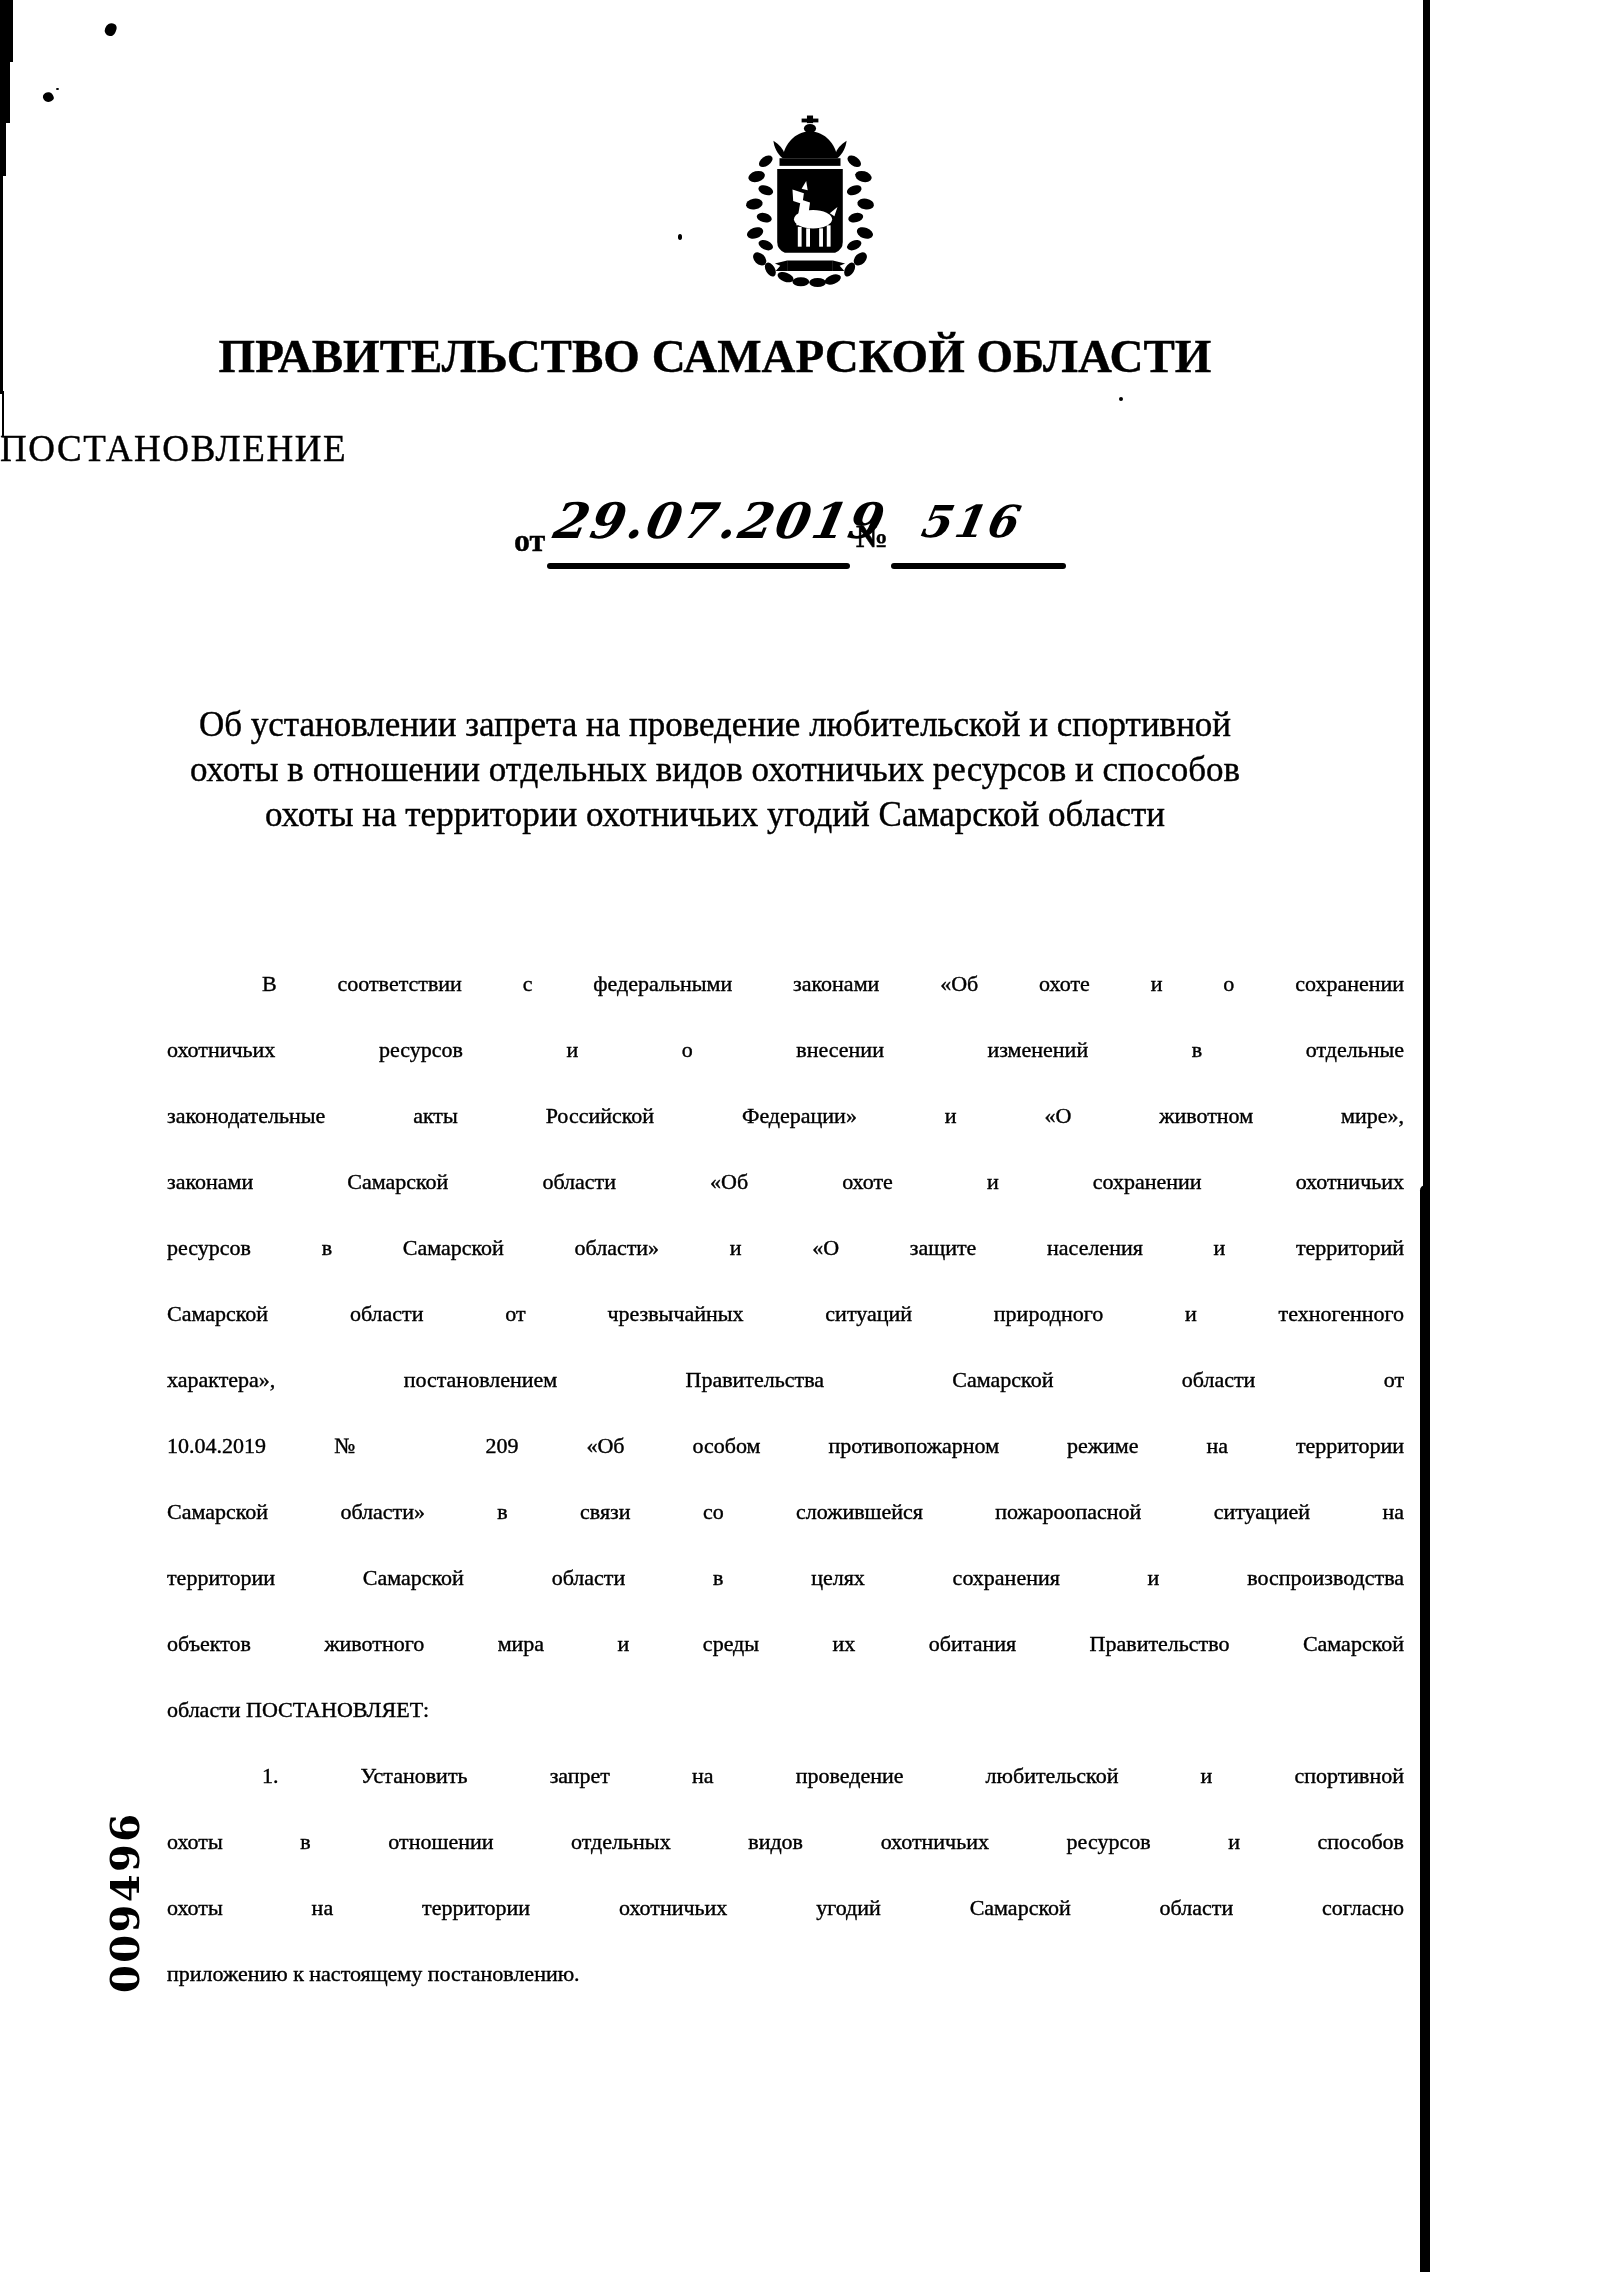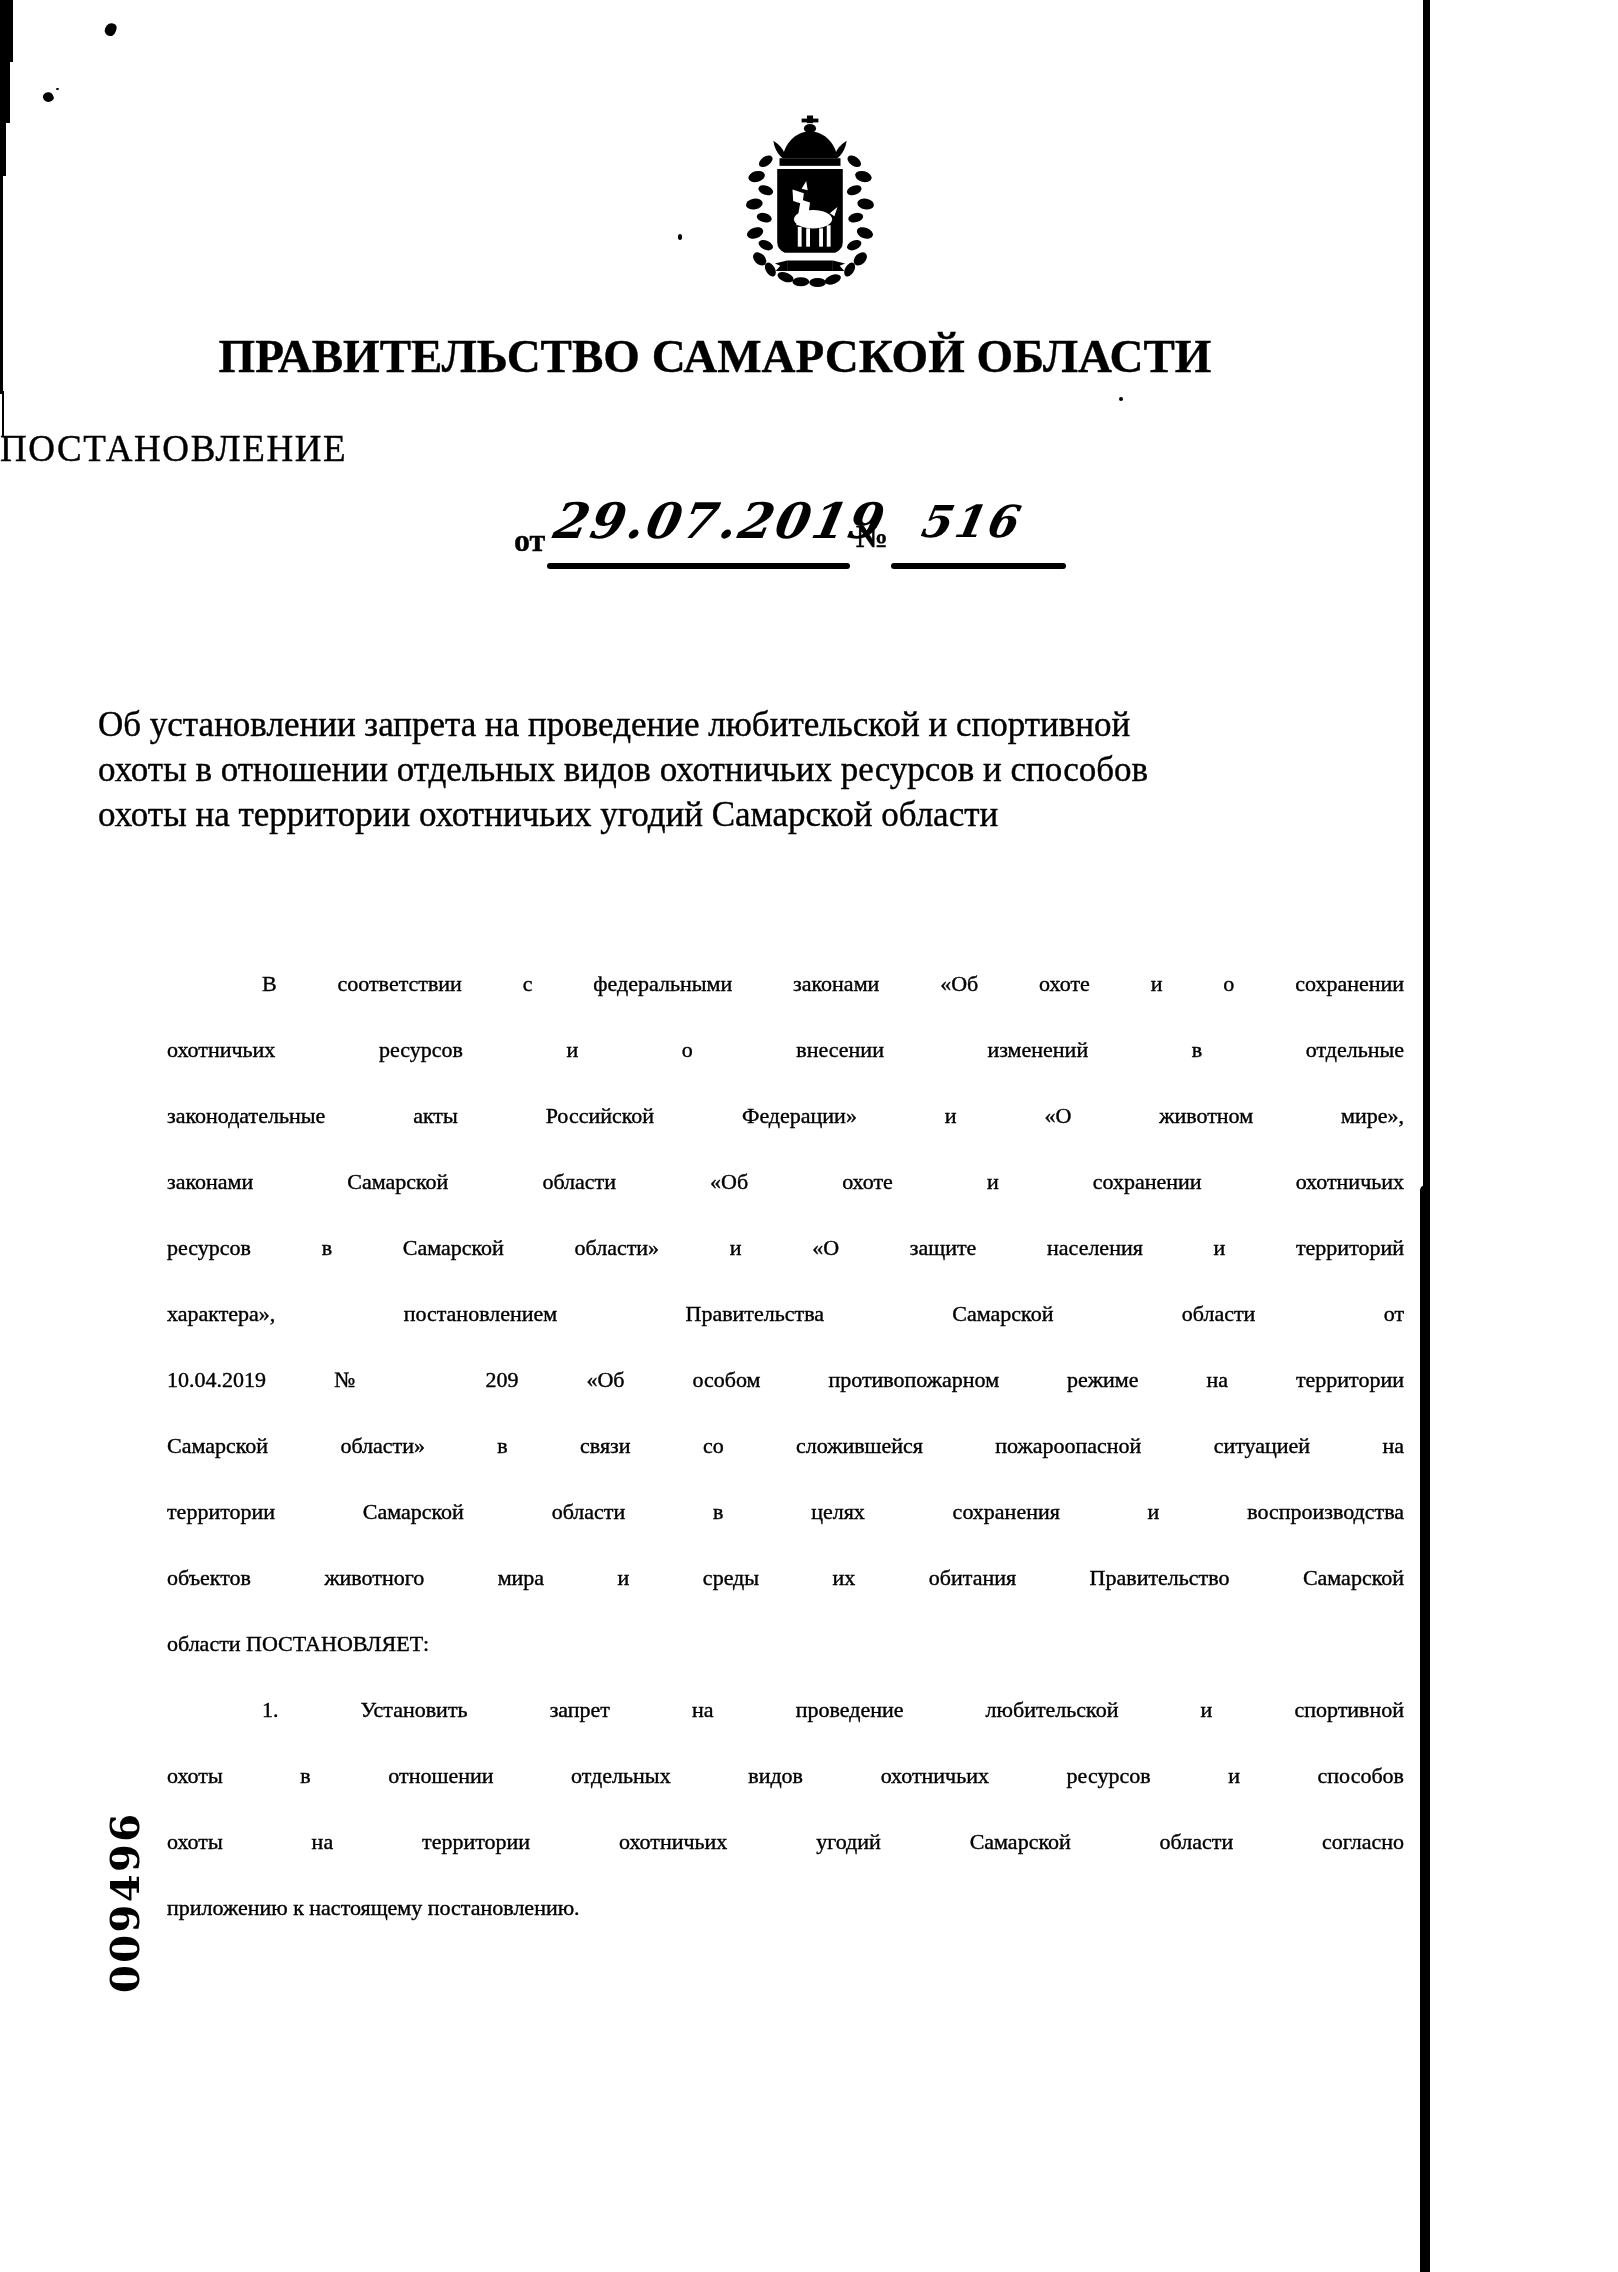--- a/index.html
+++ b/index.html
@@ -49,21 +49,21 @@
     transform:skewX(-12deg);letter-spacing:2.4px;display:inline-block;
   }
   .hw-date{left:555px;top:492px;font-size:49px;}
   .hw-num{left:923px;top:496px;font-size:44px;}
   .ul{position:absolute;background:#000;height:6.3px;border-radius:3.2px;}
   .ul-1{left:547px;top:563px;width:303px;}
   .ul-2{left:891px;top:563px;width:175px;}
 
   .heading{
     position:absolute;top:702px;left:98px;right:98px;
-    text-align:left;font-size:35px;line-height:45px;
+    text-align:center;font-size:35px;line-height:45px;
   }
 
   .bodytext{
     position:absolute;top:951px;left:167px;width:1237px;
     font-size:22px;line-height:66px;
   }
   .bline{text-align:justify;text-align-last:justify;}
   .bline.end{text-align-last:left;}
   .bline.ind{text-indent:95px;}
 
@@ -163,20 +163,21 @@
     <div>охоты в отношении отдельных видов охотничьих ресурсов и способов</div>
     <div>охоты на территории охотничьих угодий Самарской области</div>
   </div>
 
   <div class="bodytext ink">
     <div class="bline ind">В соответствии с федеральными законами «Об охоте и о сохранении</div>
     <div class="bline">охотничьих ресурсов и о внесении изменений в отдельные</div>
     <div class="bline">законодательные акты Российской Федерации» и «О животном мире»,</div>
     <div class="bline">законами Самарской области «Об охоте и сохранении охотничьих</div>
     <div class="bline">ресурсов в Самарской области» и «О защите населения и территорий</div>
+    <div class="bline">Самарской области от чрезвычайных ситуаций природного и техногенного</div>
     <div class="bline">характера», постановлением Правительства Самарской области от</div>
     <div class="bline">10.04.2019 № 209 «Об особом противопожарном режиме на территории</div>
     <div class="bline">Самарской области» в связи со сложившейся пожароопасной ситуацией на</div>
     <div class="bline">территории Самарской области в целях сохранения и воспроизводства</div>
     <div class="bline">объектов животного мира и среды их обитания Правительство Самарской</div>
     <div class="bline end">области ПОСТАНОВЛЯЕТ:</div>
     <div class="bline ind">1. Установить запрет на проведение любительской и спортивной</div>
     <div class="bline">охоты в отношении отдельных видов охотничьих ресурсов и способов</div>
     <div class="bline">охоты на территории охотничьих угодий Самарской области согласно</div>
     <div class="bline end">приложению к настоящему постановлению.</div>

